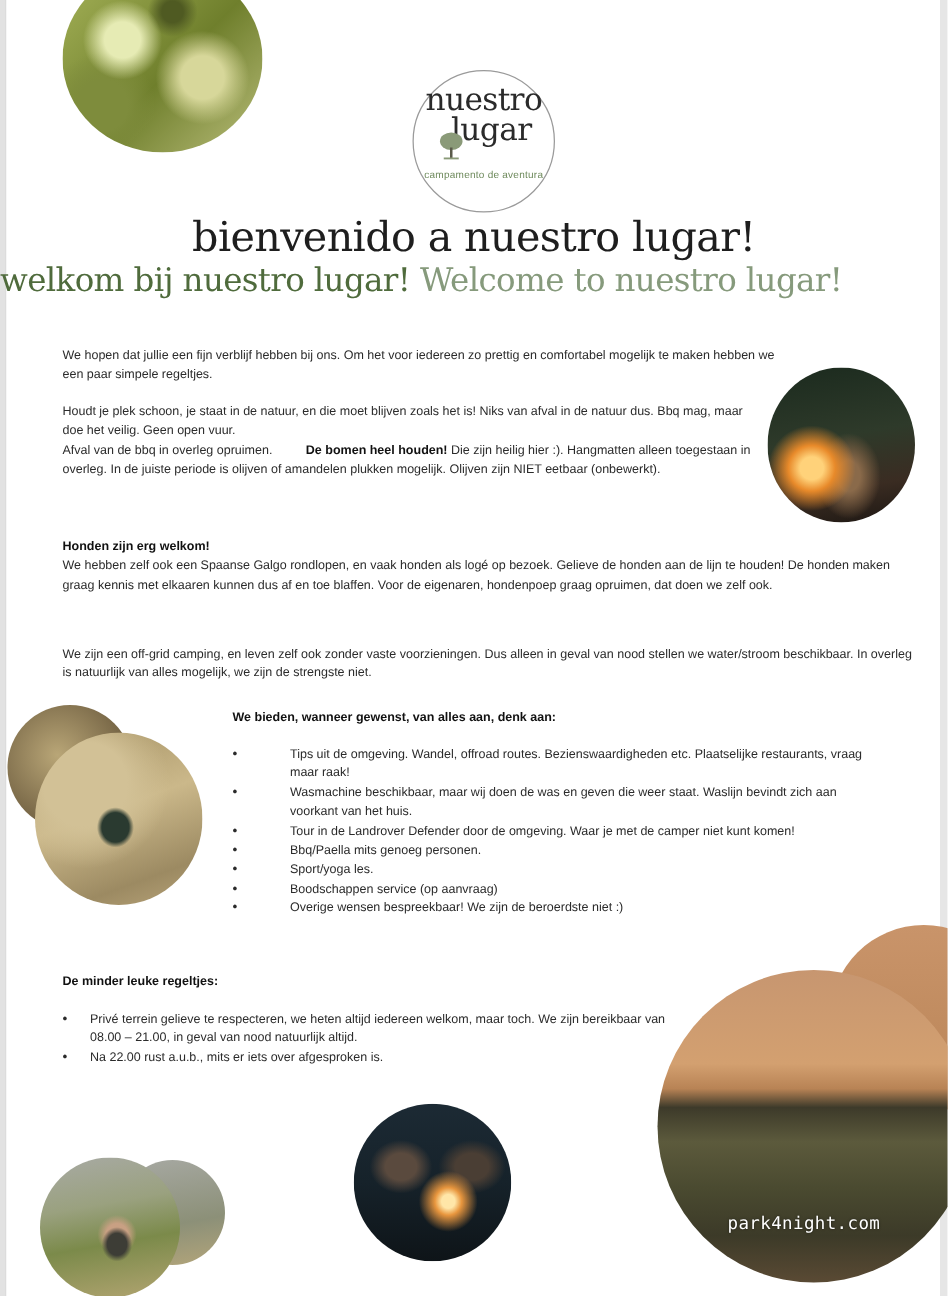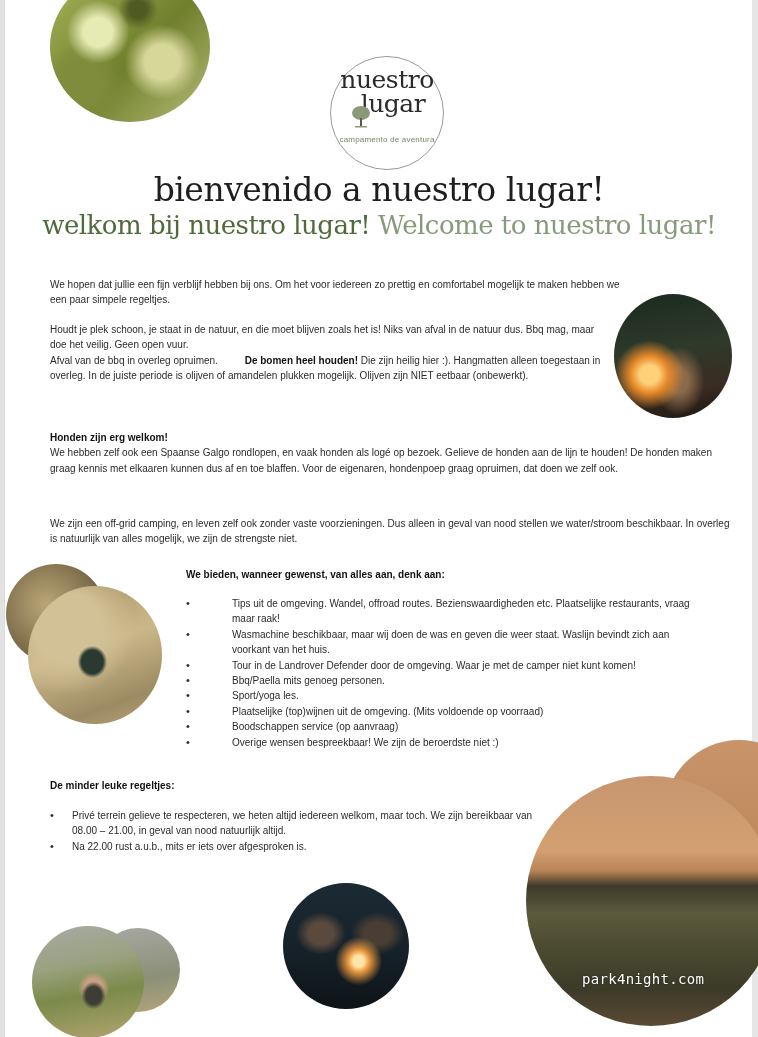--- a/index.html
+++ b/index.html
@@ -12,21 +12,21 @@
 
   
   .logo { left:330px; top:56px; width:112px; height:112px; border:1px solid #9a9a9a; border-radius:50%; background:#fff; text-align:center; }
   .logo .l1 { position:absolute; left:0; right:0; top:8px; font-family:"DejaVu Serif", serif; font-size:25px; color:#2a2a2a; letter-spacing:-0.5px; }
   .logo .l2 { position:absolute; left:12px; right:0; top:32px; font-family:"DejaVu Serif", serif; font-size:25px; color:#2a2a2a; letter-spacing:-0.5px; }
   .logo .tree { position:absolute; left:20px; top:48px; width:20px; height:24px; }
   .logo .tag { position:absolute; left:0; right:0; top:78px; font-size:8px; color:#6e8a5c; letter-spacing:0.2px; }
 
   
   .title-es { left:0; width:758px; top:170px; text-align:center; font-family:"DejaVu Serif", serif; font-size:33px; color:#1e1e1e; letter-spacing:-0.5px; }
-  .title-row2 { left:0; width:758px; top:210px; text-align:center; font-family:"DejaVu Serif", serif; font-size:26px; letter-spacing:-0.5px; white-space:nowrap; }
+  .title-row2 { left:0; width:624px; top:210px; text-align:center; font-family:"DejaVu Serif", serif; font-size:26px; letter-spacing:-0.5px; white-space:nowrap; }
   .title-nl { color:#4f6b3c; }
   .title-en { color:#869a7c; }
 
   .txt { position:absolute; font-size:10px; line-height:15.4px; color:#2b2b2b; }
   .txt p { margin:0; }
   .txt b { color:#111;padding-left:24px; }
   .bold-h { font-weight:bold; color:#111; }
 
   .list { margin:0; padding:0; list-style:none; }
   .list li { position:relative; }
@@ -102,21 +102,20 @@
 
 <div class="txt" style="left:186px; top:567px; width:500px;">
   <p class="bold-h" style="margin-bottom:14px;">We bieden, wanneer gewenst, van alles aan, denk aan:</p>
 </div>
 <ul class="txt list offer" style="left:186px; top:596px; width:505px;">
   <li>Tips uit de omgeving. Wandel, offroad routes. Bezienswaardigheden etc. Plaatselijke restaurants, vraag maar raak!</li>
   <li>Wasmachine beschikbaar, maar wij doen de was en geven die weer staat. Waslijn bevindt zich aan voorkant van het huis.</li>
   <li>Tour in de Landrover Defender door de omgeving. Waar je met de camper niet kunt komen!</li>
   <li>Bbq/Paella mits genoeg personen.</li>
   <li>Sport/yoga les.</li>
-  <li>Plaatselijke (top)wijnen uit de omgeving. (Mits voldoende op voorraad)</li>
   <li>Boodschappen service (op aanvraag)</li>
   <li>Overige wensen bespreekbaar! We zijn de beroerdste niet :)</li>
 </ul>
 
 <div class="txt" style="left:50px; top:778px; width:500px;">
   <p class="bold-h">De minder leuke regeltjes:</p>
 </div>
 <ul class="txt list rules" style="left:50px; top:808px; width:490px;">
   <li>Privé terrein gelieve te respecteren, we heten altijd iedereen welkom, maar toch. We zijn bereikbaar van 08.00 – 21.00, in geval van nood natuurlijk altijd.</li>
   <li>Na 22.00 rust a.u.b., mits er iets over afgesproken is.</li>

